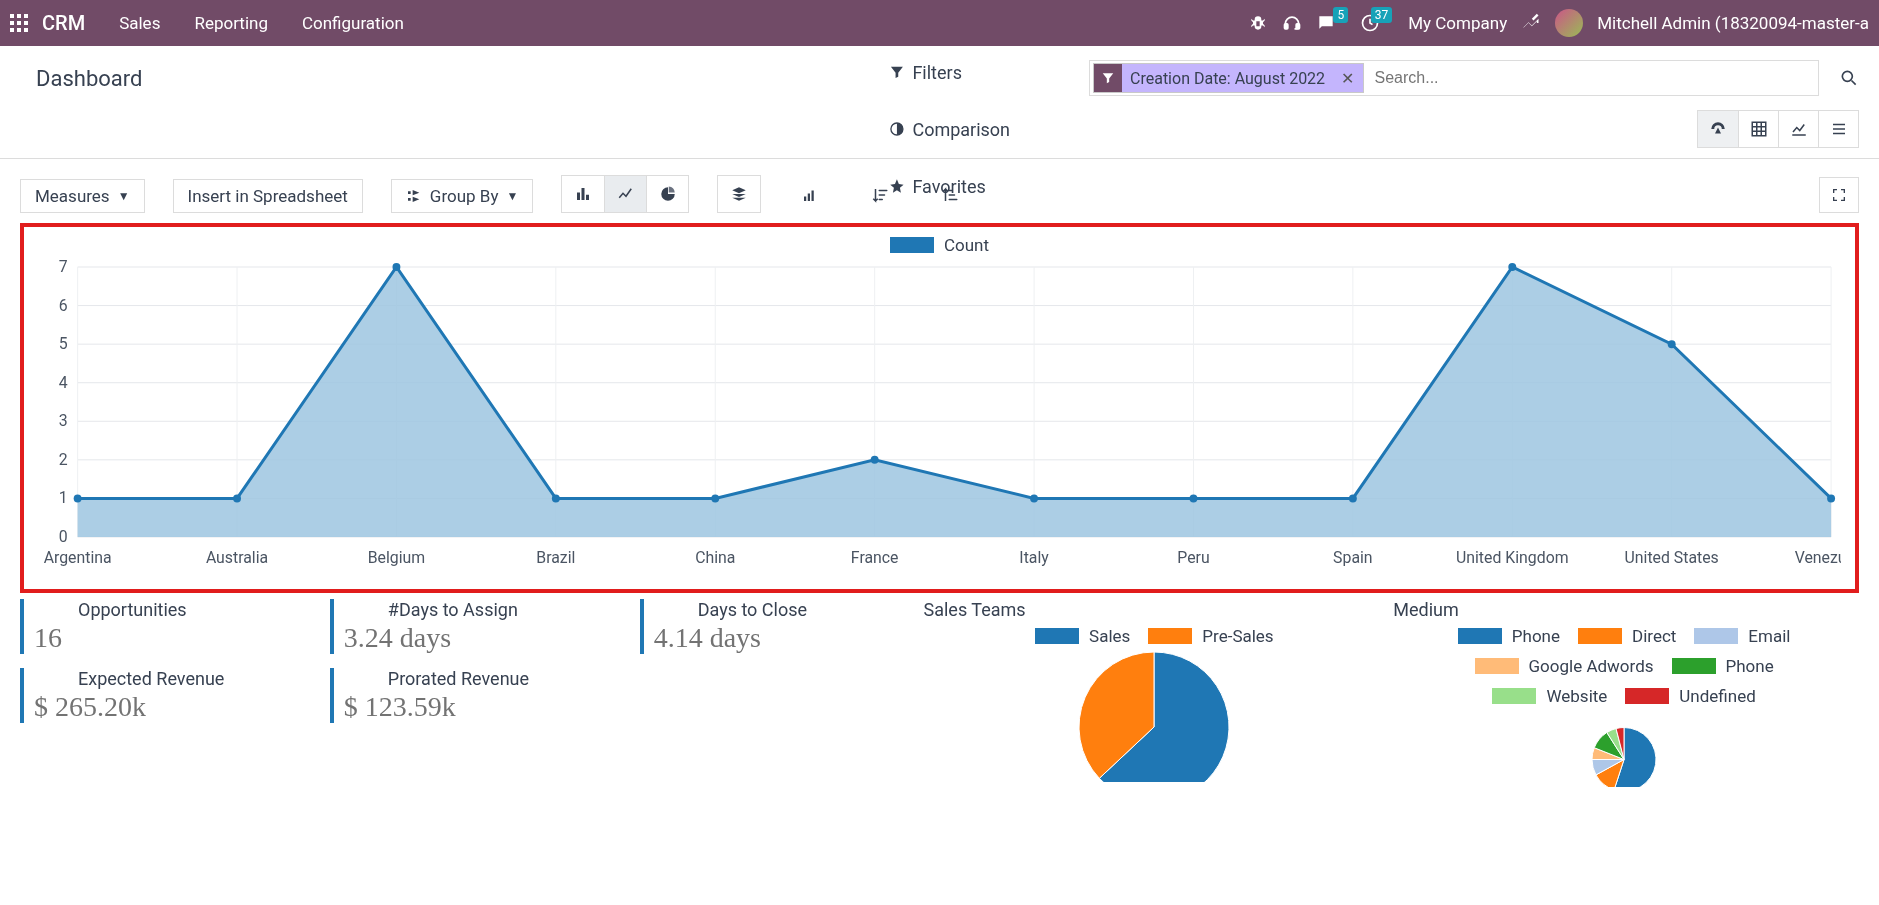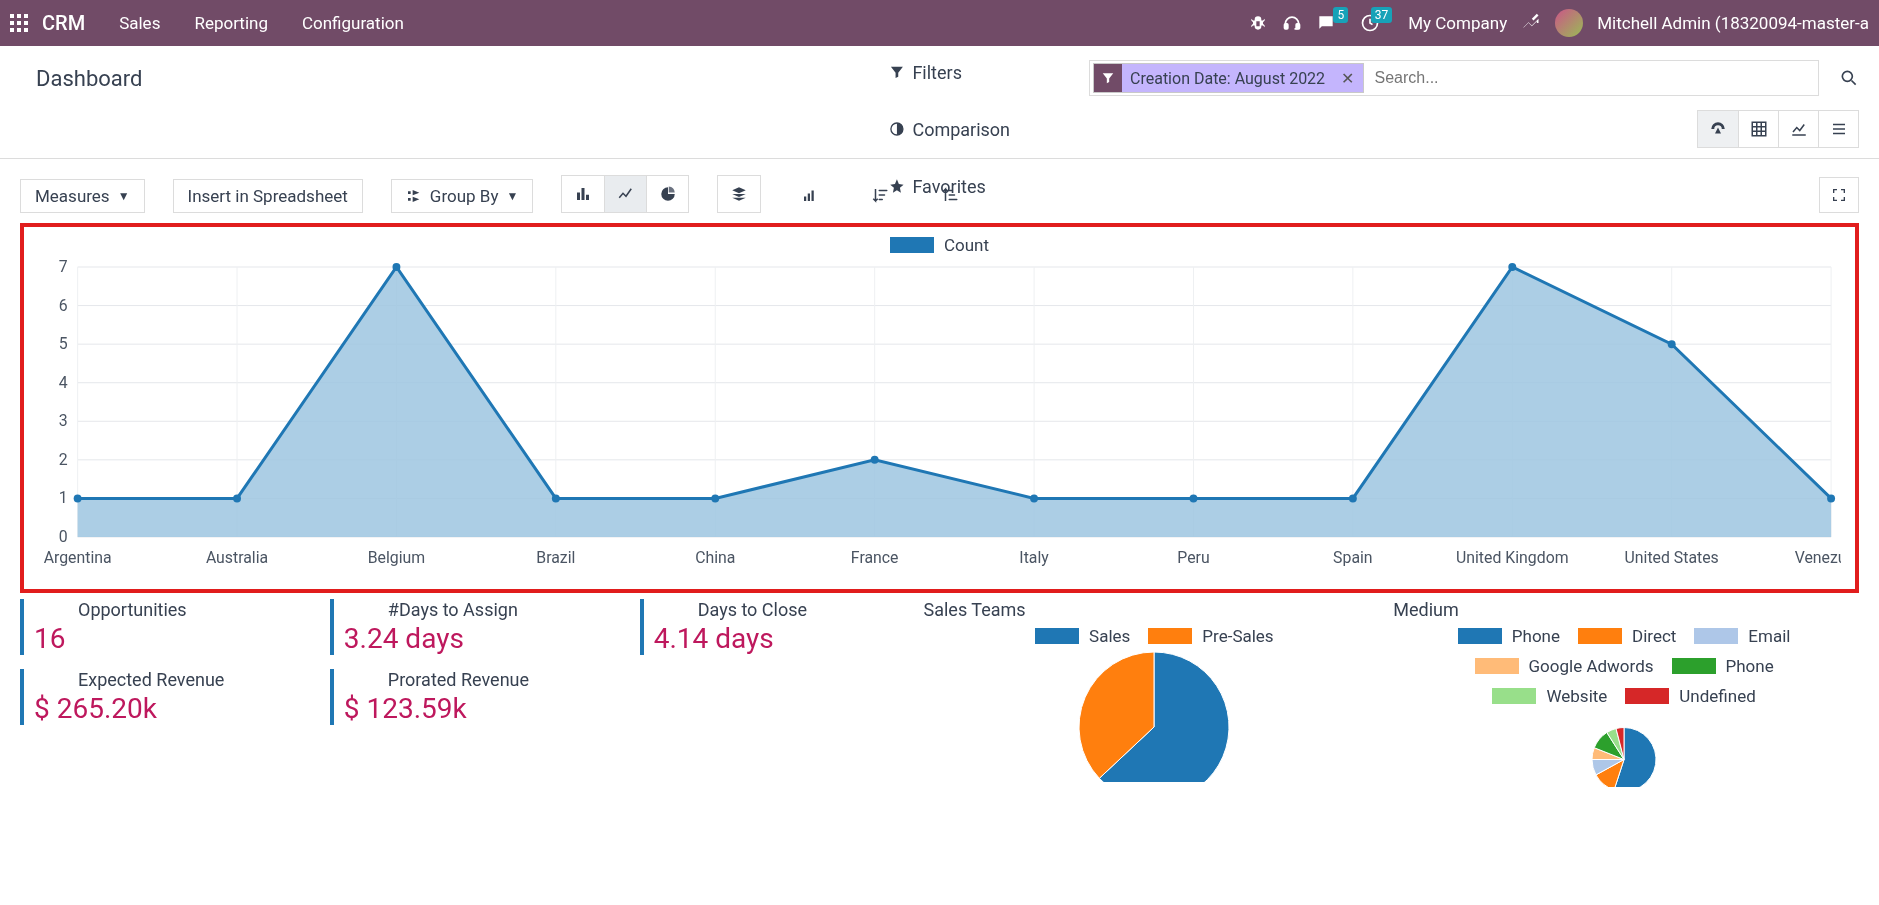--- a/index.html
+++ b/index.html
@@ -144,21 +144,21 @@
     position:relative;
   }
   .legend-top{display:flex;justify-content:center;align-items:center;gap:10px;font-size:17px;margin-bottom:2px;}
   .legend-sw{width:44px;height:16px;background:var(--accent);}
 
   
   .kpis{display:flex;gap:0;padding:6px 20px 0 20px;}
   .kcol{width:310px;}
   .kcard{border-left:4px solid var(--accent);padding-left:10px;margin-bottom:14px;}
   .klabel{font-size:18px;color:#374151;margin-left:44px;}
-  .kval{font-size:28px;color:#be185d;margin-top:2px;}
+  .kval{font-size:28px;color:#737373;margin-top:2px;font-family:Liberation Serif, serif;}
   .ksection-label{font-size:18px;margin-bottom:6px;padding-left:4px;}
   .legend-grid{display:flex;flex-wrap:wrap;gap:10px 18px;justify-content:center;max-width:430px;margin:0 auto;}
   .lg-item{display:flex;align-items:center;gap:10px;font-size:17px;}
   .lg-sw{width:44px;height:16px;}
   .pie-wrap{display:flex;justify-content:center;margin-top:6px;}
 
 </style>
 </head>
 <body>
 

